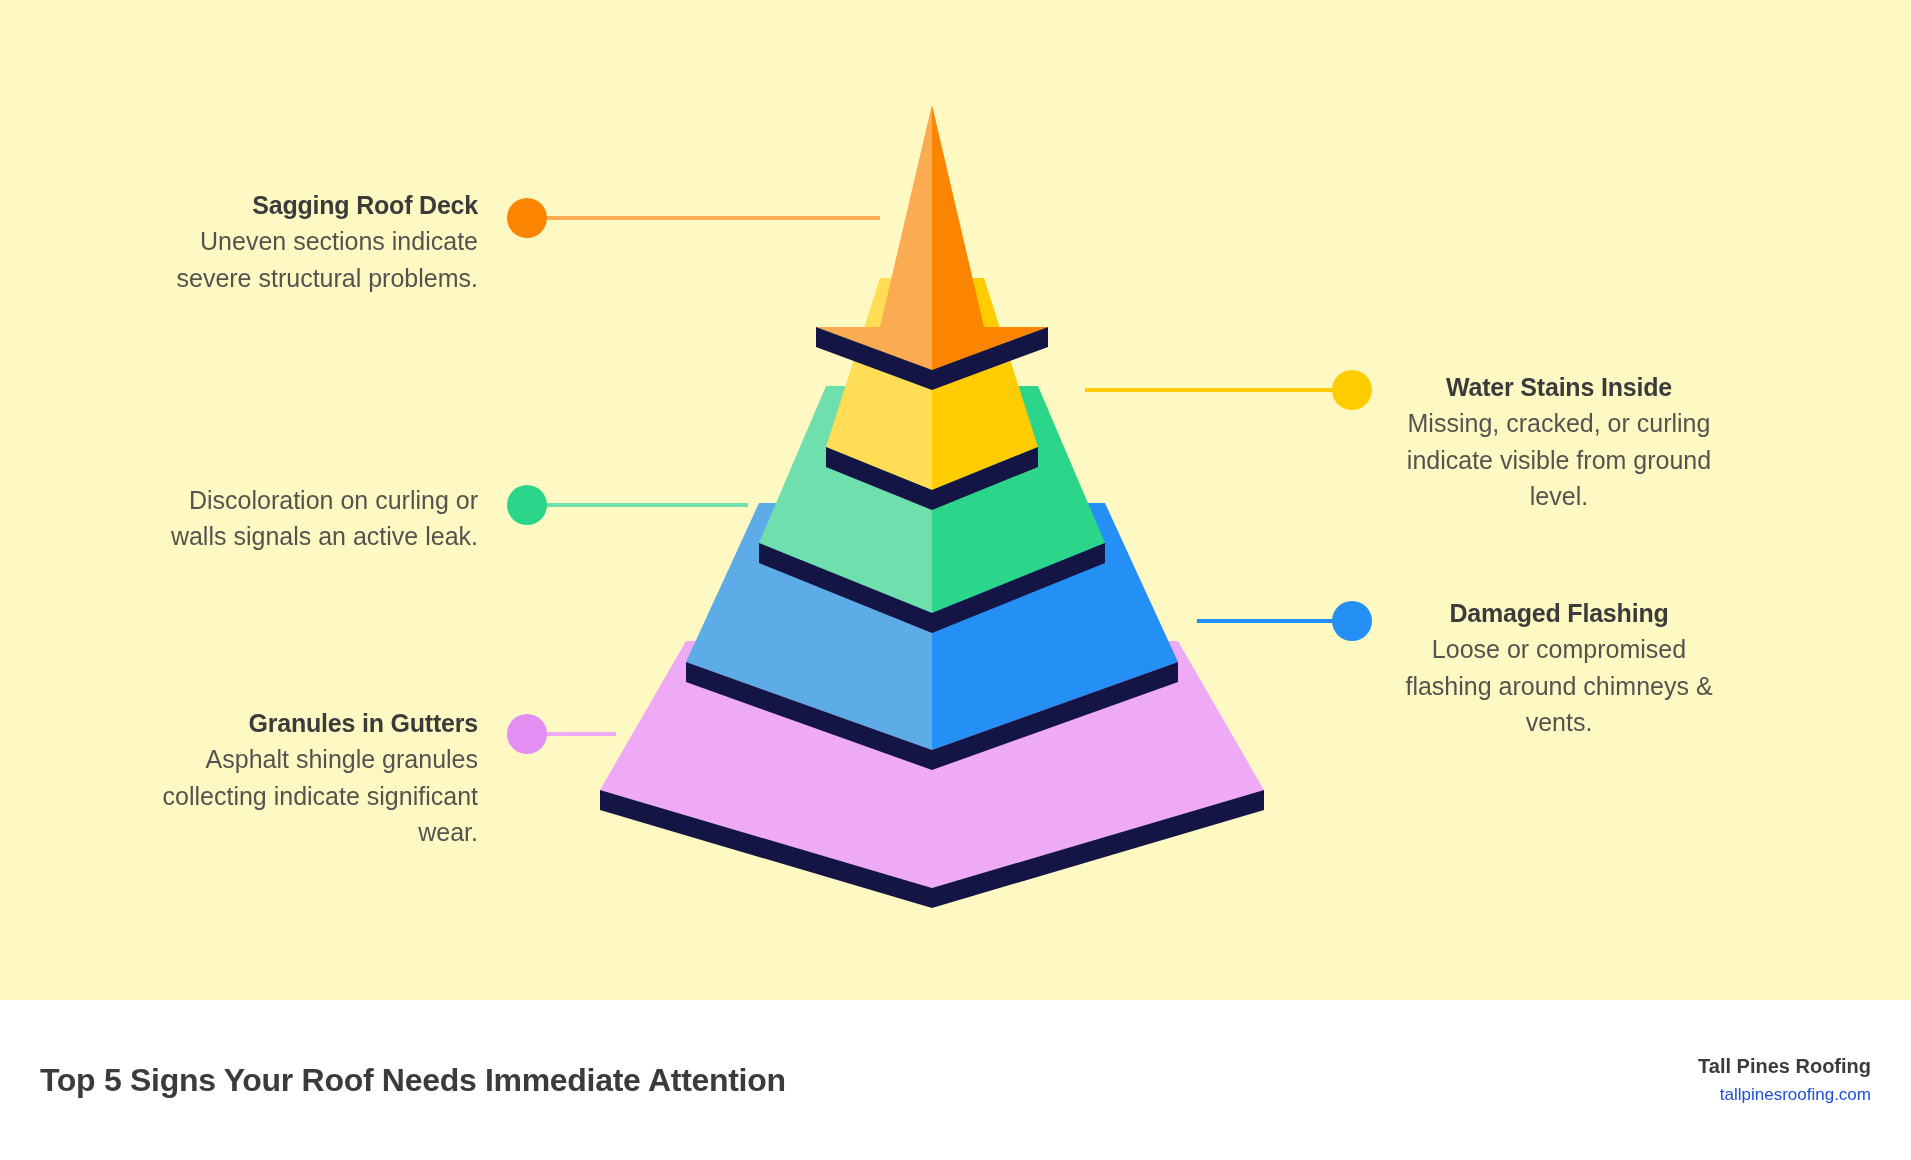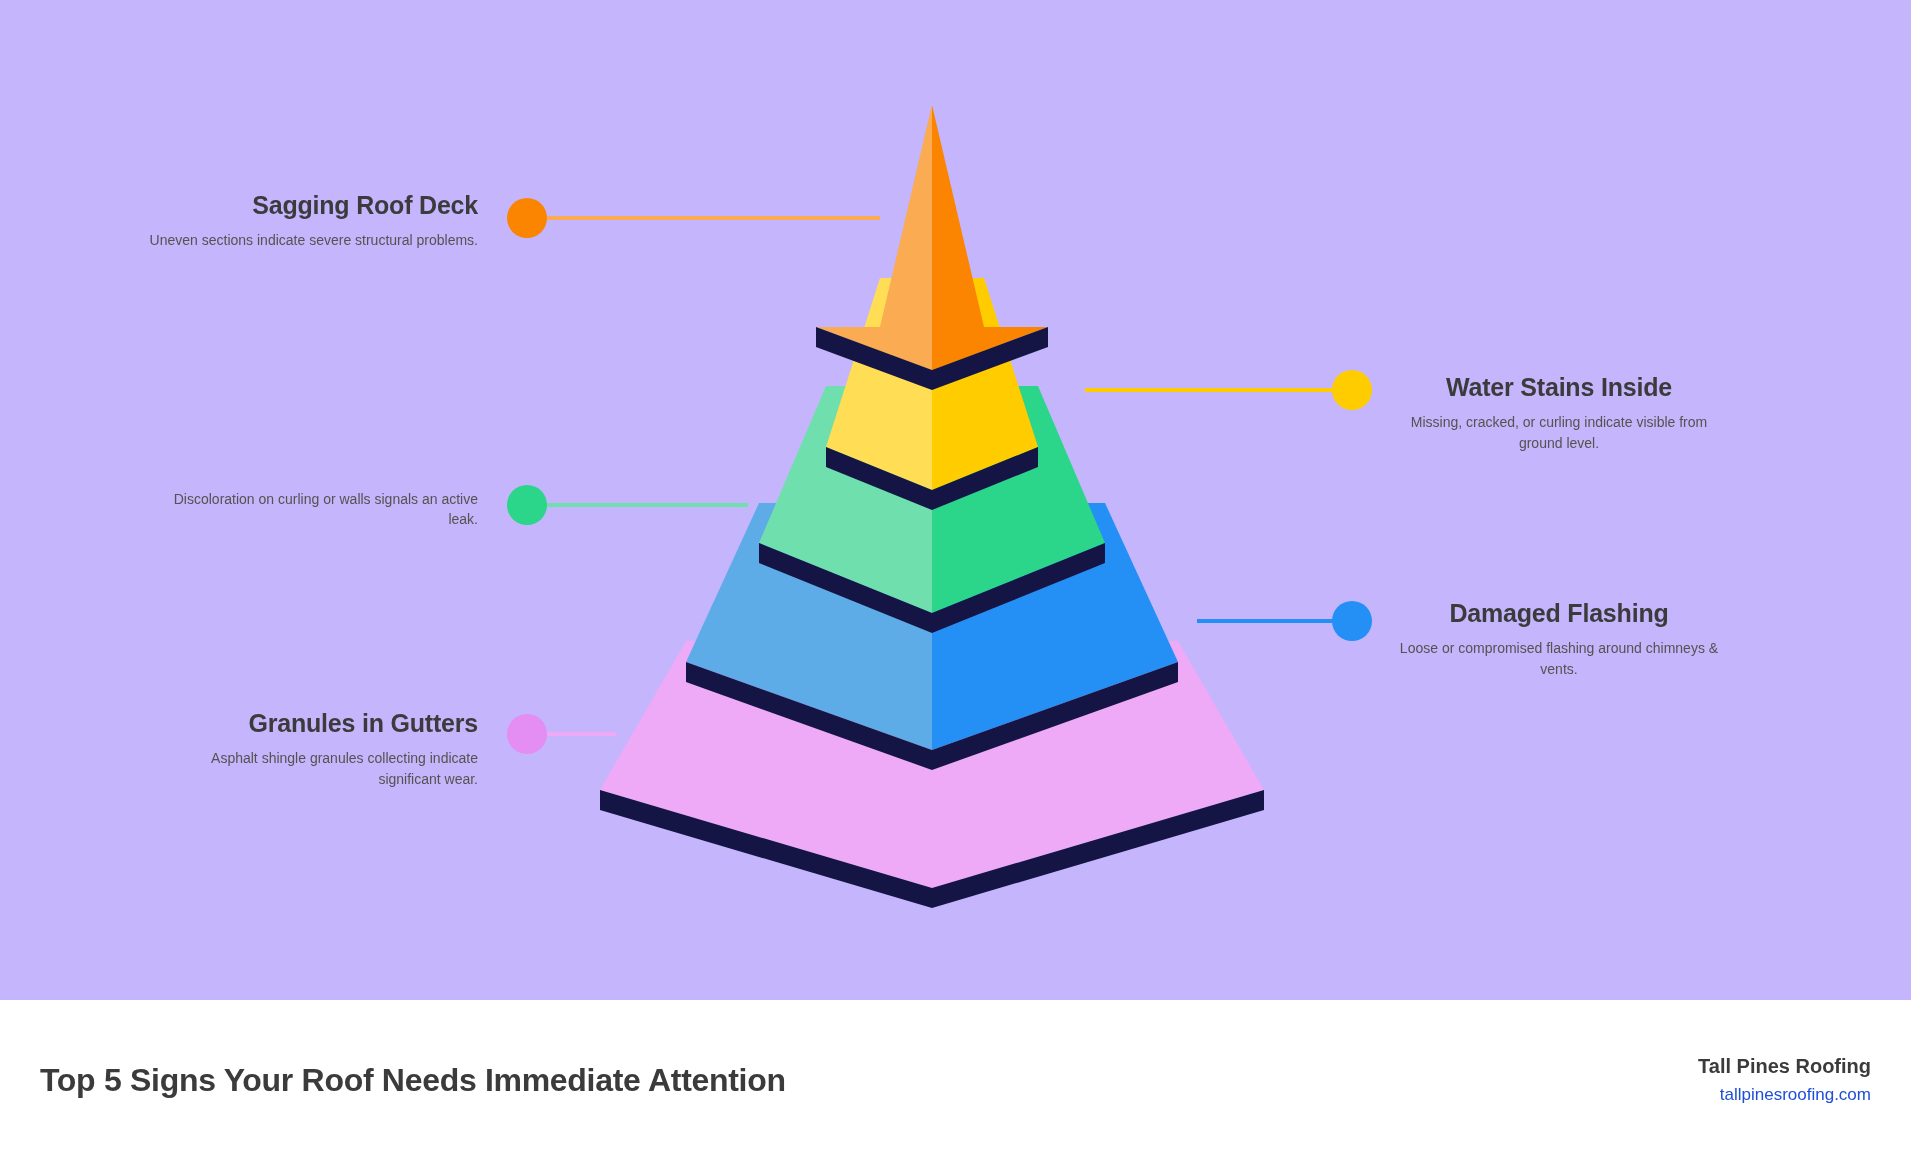--- a/index.html
+++ b/index.html
@@ -12,21 +12,21 @@
   #stage {
     position:relative;
     width:1911px; height:1160px;
     background:#ffffff;
   }
   
   #canvas {
     position:absolute;
     left:0; top:0;
     width:1911px; height:1000px;
-    background:#c4b5fd;
+    background:#fef9c3;
   }
   #pyramid-svg {
     position:absolute;
     left:0; top:0;
     width:1911px; height:1000px;
     display:block;
   }
   
   .label-block {
     position:absolute;
@@ -36,25 +36,25 @@
   .label-block.right { text-align:center;  }
   .label-title {
     font-size:25px;
     font-weight:bold;
     color:#3b3b3b;
     line-height:1.25;
     letter-spacing:-0.2px;
     white-space:nowrap;
   }
   .label-desc {
-    font-size:14px;
+    font-size:25px;
     font-weight:normal;
     color:#55534f;
     line-height:1.45;
-    margin-top:9px;
+    margin-top:2px;
   }
   
   #footer {
     position:absolute;
     left:0; top:1000px;
     width:1911px; height:160px;
     background:#ffffff;
   }
   #footer-title {
     position:absolute;

